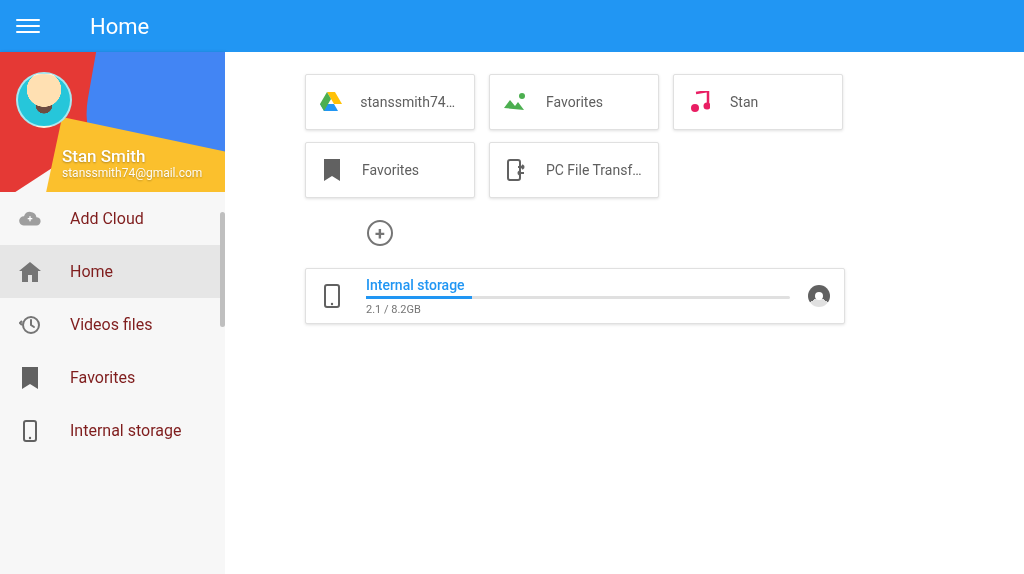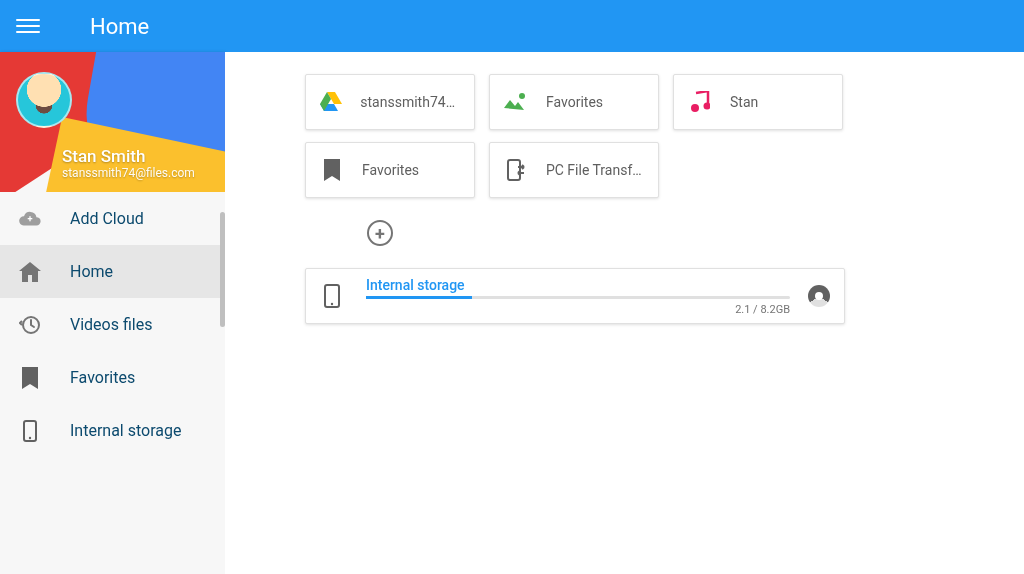--- a/index.html
+++ b/index.html
@@ -14,37 +14,37 @@
 .tri-red { position: absolute; left: 0; top: 0; width: 0; height: 0; border-left: 0 solid transparent; border-right: 230px solid transparent; border-top: 150px solid #e53935; }
 .tri-blue { position: absolute; right: -20px; top: -10px; width: 160px; height: 160px; background: #4285f4; border-bottom-left-radius: 90px; border-top-left-radius: 10px; transform: rotate(10deg); }
 .tri-yellow { position: absolute; left: 50px; bottom: -40px; width: 250px; height: 90px; background: #fbc02d; transform: rotate(12deg); }
 .avatar { position: absolute; left: 16px; top: 20px; width: 56px; height: 56px; border-radius: 50%; background: radial-gradient(circle at 50% 30%, #ffe0b2 0 38%, transparent 39%), radial-gradient(circle at 50% 60%, #6d4c41 0 20%, transparent 21%), #26c6da; border: 2px solid rgba(255,255,255,0.6); }
 .profile-text { position: absolute; left: 14px; bottom: 12px; color: #fff; text-shadow: 0 1px 2px rgba(0,0,0,0.3); margin-left: 48px; }
 .profile-name { font-size: 17px; font-weight: 500; }
 .profile-email { font-size: 12px; opacity: 0.95; }
 .navlist { list-style: none; overflow-y: auto; flex: 1; }
 .navitem { display: flex; align-items: center; height: 53px; padding: 0 18px; cursor: pointer; }
 .navitem .nicon { width: 24px; height: 24px; margin-right: 28px; display: flex; align-items: center; justify-content: center; }
-.navitem .nlabel { font-size: 16px; color: #0c4a6e; white-space: nowrap; overflow: hidden; text-overflow: ellipsis; }
+.navitem .nlabel { font-size: 16px; color: #7f1d1d; white-space: nowrap; overflow: hidden; text-overflow: ellipsis; }
 .navitem.active { background: #e6e6e6; }
 .scroll-ind { position: absolute; right: 0; top: 160px; width: 5px; height: 115px; background: #bfbfbf; border-radius: 3px; }
 .content { flex: 1; background: #fff; padding: 22px 16px 0 80px; position: relative; }
 .cards { display: flex; flex-wrap: wrap; gap: 12px 14px; }
 .card { width: 170px; height: 56px; background: #fff; border: 1px solid #e0e0e0; border-radius: 2px; box-shadow: 0 1px 3px rgba(0,0,0,0.12); display: flex; align-items: center; padding: 0 14px; cursor: pointer; }
 .card .cicon { width: 24px; height: 24px; margin-right: 18px; display: flex; align-items: center; justify-content: center; }
 .card .clabel { font-size: 14px; color: #5f5f5f; white-space: nowrap; overflow: hidden; text-overflow: ellipsis; }
 .addrow { margin: 22px 0 22px 62px; }
 .addbtn { width: 26px; height: 26px; border: 2px solid #757575; border-radius: 50%; display: flex; align-items: center; justify-content: center; color: #757575; font-size: 18px; font-weight: 700; cursor: pointer; }
 .storage { width: 540px; height: 56px; background: #fff; border: 1px solid #e0e0e0; border-radius: 2px; box-shadow: 0 1px 3px rgba(0,0,0,0.12); display: flex; align-items: center; padding: 0 14px; }
 .storage .sicon { width: 24px; margin-right: 22px; display: flex; justify-content: center; }
 .storage .sbody { flex: 1; }
 .storage .stitle { font-size: 14px; color: #2196f3; font-weight: 500; }
 .storage .sbar { position: relative; height: 3px; background: #e0e0e0; margin-top: 3px; border-radius: 2px; }
 .storage .sfill { position: absolute; left: 0; top: 0; height: 100%; width: 25%; background: #2196f3; }
-.storage .susage { font-size: 11px; color: #757575; text-align: right; margin-top: 4px; }
+.storage .susage { font-size: 11px; color: #757575; margin-top: 4px; }
 .storage .spie { width: 22px; height: 22px; margin-left: 18px; border-radius: 50%; background: conic-gradient(#616161 0 35%, #e0e0e0 35% 65%, #616161 65% 100%); position: relative; }
 .storage .spie::after { content: ""; position: absolute; left: 50%; top: 50%; width: 8px; height: 8px; background: #fff; border-radius: 50%; transform: translate(-50%,-50%); }
 svg { display: block; }
 </style>
 </head>
 <body>
 
 <div class="appbar">
   <div class="hamburger">
       <span></span>
@@ -56,21 +56,21 @@
 
 <div class="stage">
   <div class="sidebar">
     <div class="profile">
       <div class="tri-red"></div>
         <div class="tri-blue"></div>
         <div class="tri-yellow"></div>
       <div class="avatar"></div>
       <div class="profile-text">
         <div class="profile-name">Stan Smith</div>
-        <div class="profile-email">stanssmith74@files.com</div>
+        <div class="profile-email">stanssmith74@gmail.com</div>
       </div>
     </div>
     <ul class="navlist" id="navlist">
         <li class="navitem">
           <span class="nicon">
             <svg width="26" height="20" viewBox="0 0 26 20">
               <path d="M20 8a7 7 0 00-13.5-1A5 5 0 006 17h14a4.5 4.5 0 000-9z" fill="#9e9e9e"></path>
               <text x="13" y="13" text-anchor="middle" fill="#fff" font-size="10" font-weight="700">+</text>
             </svg>
           </span>

